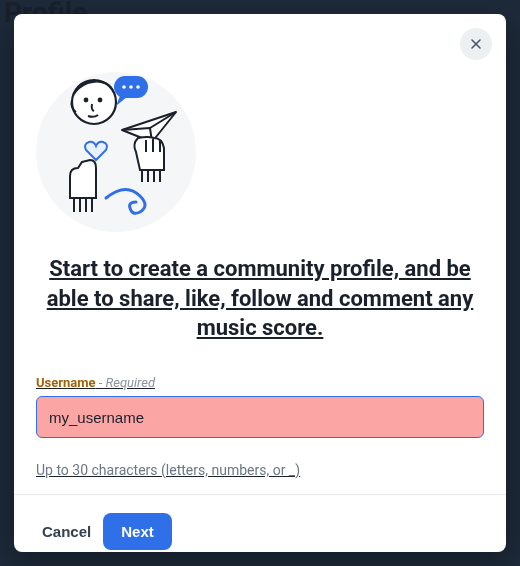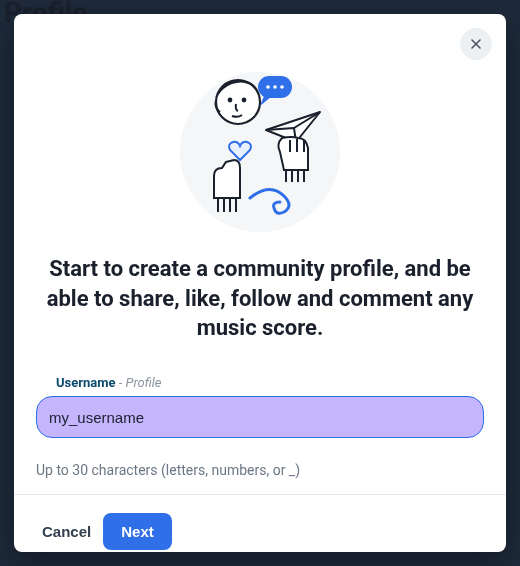--- a/index.html
+++ b/index.html
@@ -51,21 +51,21 @@
       justify-content: center;
       cursor: pointer;
       color: #4a5562;
     }
     .close-btn svg { width: 16px; height: 16px; }
     .modal-body {
       flex: 1;
       padding: 24px 22px 16px 22px;
       display: flex;
       flex-direction: column;
-      align-items: center;
+      text-decoration: underline;
     }
     .illustration {
       width: 160px;
       height: 160px;
       margin-top: 34px;
       margin-bottom: 22px;
       border-radius: 50%;
       background: #f5f6f8;
       position: relative;
       overflow: visible;
@@ -79,38 +79,37 @@
       margin-bottom: 32px;
       padding: 0 4px;
     }
     .field { width: 100%; }
     .field-label-row {
       font-size: 13px;
       margin-bottom: 6px;
     }
     .field-label {
       font-weight: 700;
-      color: #0c4a6e;
-      margin-left: 20px;
+      color: #a16207;
     }
     .field-req {
       font-style: italic;
       color: #8a94a0;
       font-weight: 400;
     }
     .text-input {
       width: 100%;
       height: 42px;
       border: 1.5px solid #2f6fe8;
-      border-radius: 16px;
+      border-radius: 6px;
       padding: 0 12px;
       font-size: 15px;
       color: #1a202c;
       outline: none;
-      background: #c4b5fd;
+      background: #fca5a5;
     }
     .helper {
       margin-top: 24px;
       font-size: 14px;
       color: #6b7785;
     }
     .modal-footer {
       border-top: 1px solid #e6e9ed;
       padding: 18px 22px;
       display: flex;
@@ -212,21 +211,21 @@
 
         <path d="M70 126 Q90 110 104 124 Q114 134 104 140 Q96 144 94 136 Q92 130 100 130" fill="none" stroke="#2f6fe8" stroke-width="3" stroke-linecap="round"></path>
       </svg>
     </div>
 
     <h2 class="heading">Start to create a community profile, and be able to share, like, follow and comment any music score.</h2>
 
     <div class="field">
       <div class="field-label-row">
         <span class="field-label">Username</span>
-        <span class="field-req">- Profile</span>
+        <span class="field-req">- Required</span>
       </div>
       <input type="text" class="text-input" value="my_username" style="">
       <div class="helper">Up to 30 characters (letters, numbers, or _)</div>
     </div>
 
   </div>
 
   <div class="modal-footer">
     <button class="btn-cancel">Cancel</button>
     <button class="btn-primary">Next</button>

